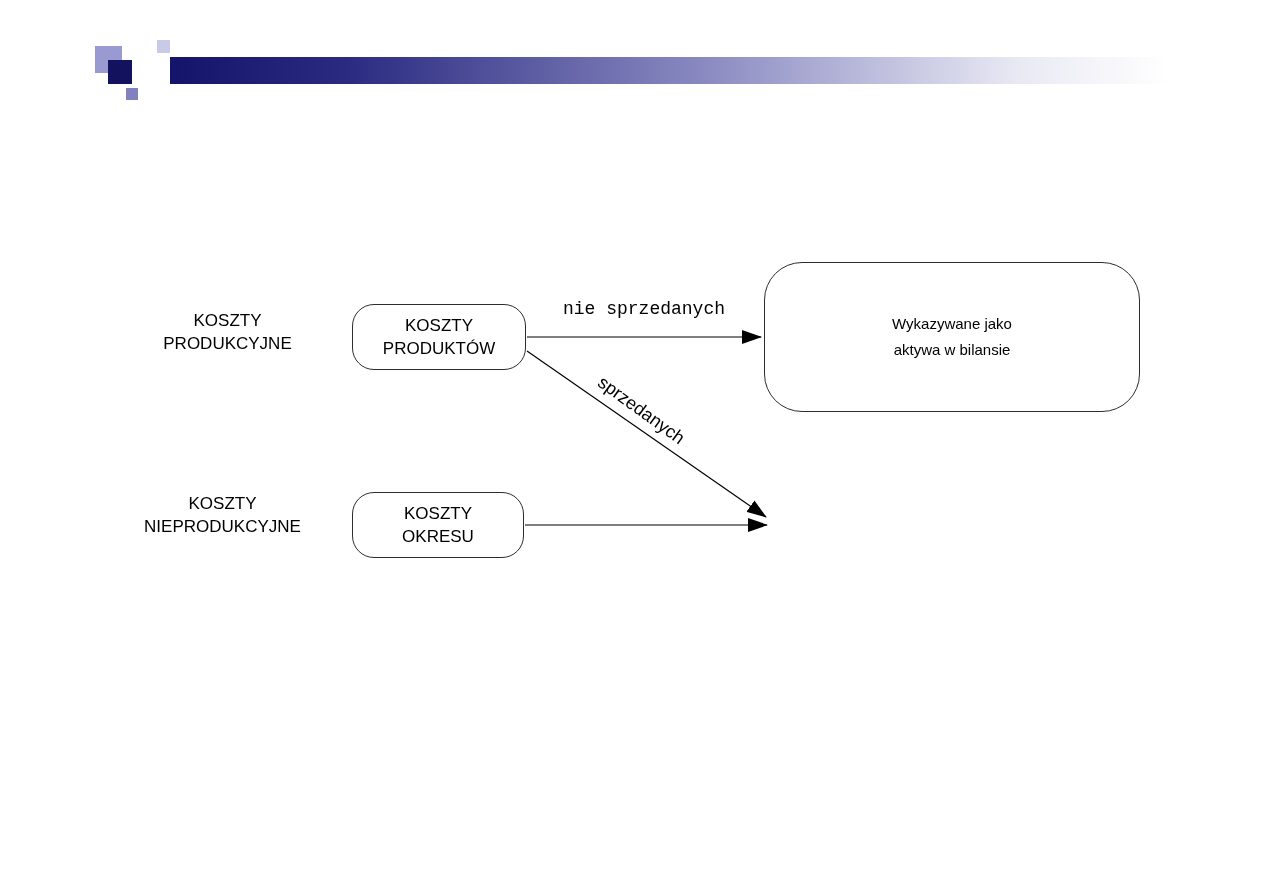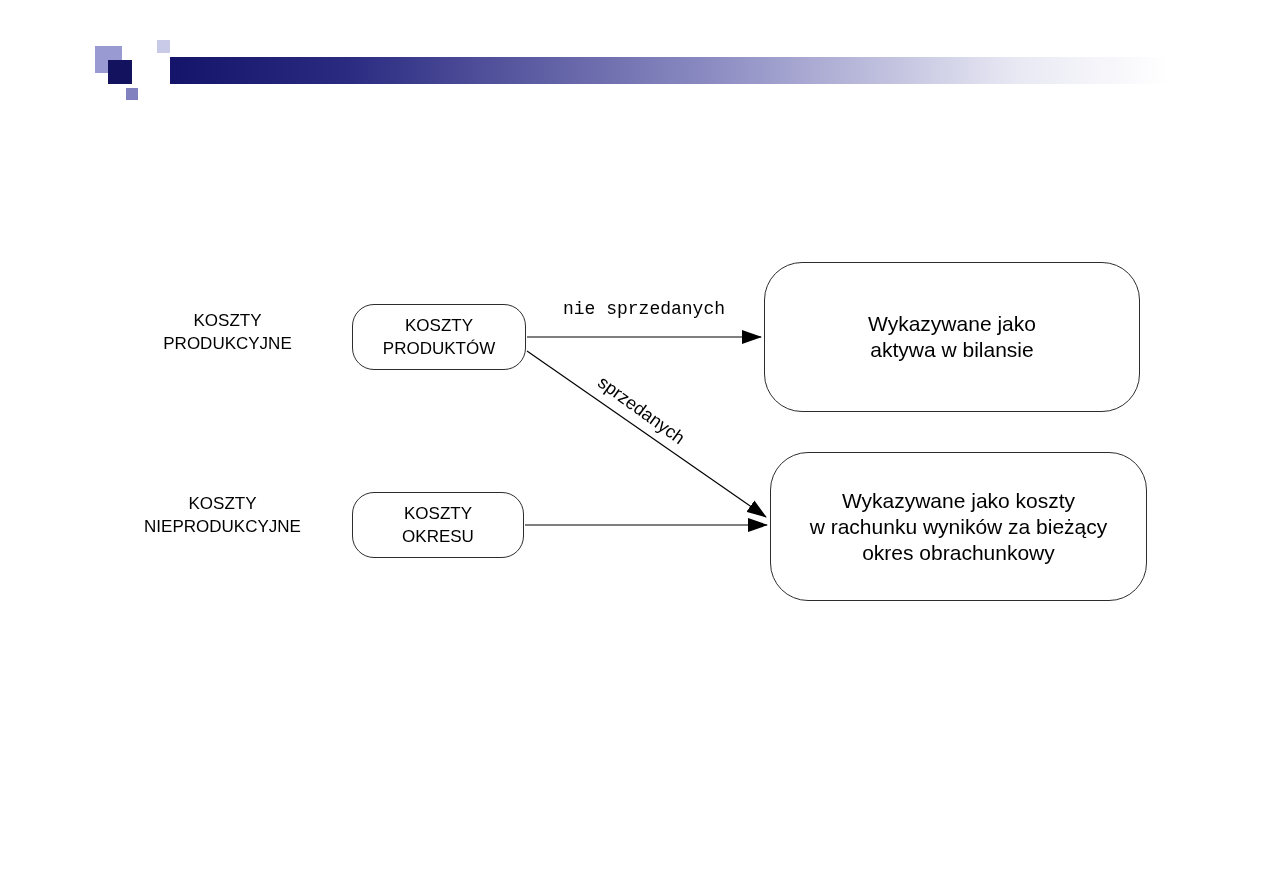--- a/index.html
+++ b/index.html
@@ -73,21 +73,21 @@
   
   .bigbox {
     position: absolute;
     border: 1.4px solid #2d2d2d;
     border-radius: 38px;
     background: #ffffff;
     display: flex;
     align-items: center;
     justify-content: center;
     text-align: center;
-    font-size: 21px;
+    font-size: 15px;
     line-height: 26px;
     white-space: pre-line;
   }
   .bigbox.bilans   { left: 764px; top: 262px; width: 376px; height: 150px; }
   .bigbox.rachunek { left: 770px; top: 452px; width: 377px; height: 149px; }
 
   
   .edge-label {
     position: absolute;
     font-size: 18px;
@@ -140,19 +140,14 @@
 
   <div class="edge-label nie-sprzedanych">nie sprzedanych</div>
 
   <div class="edge-label sprzedanych">sprzedanych</div>
 
   <div class="bigbox bilans">
     <span>Wykazywane jako
 aktywa w bilansie</span>
   </div>
 
-  <div class="bigbox rachunek">
-    <span>Wykazywane jako koszty
-w rachunku wyników za bieżący
-okres obrachunkowy</span>
-  </div>
 
 </div>
 
 </body></html>

